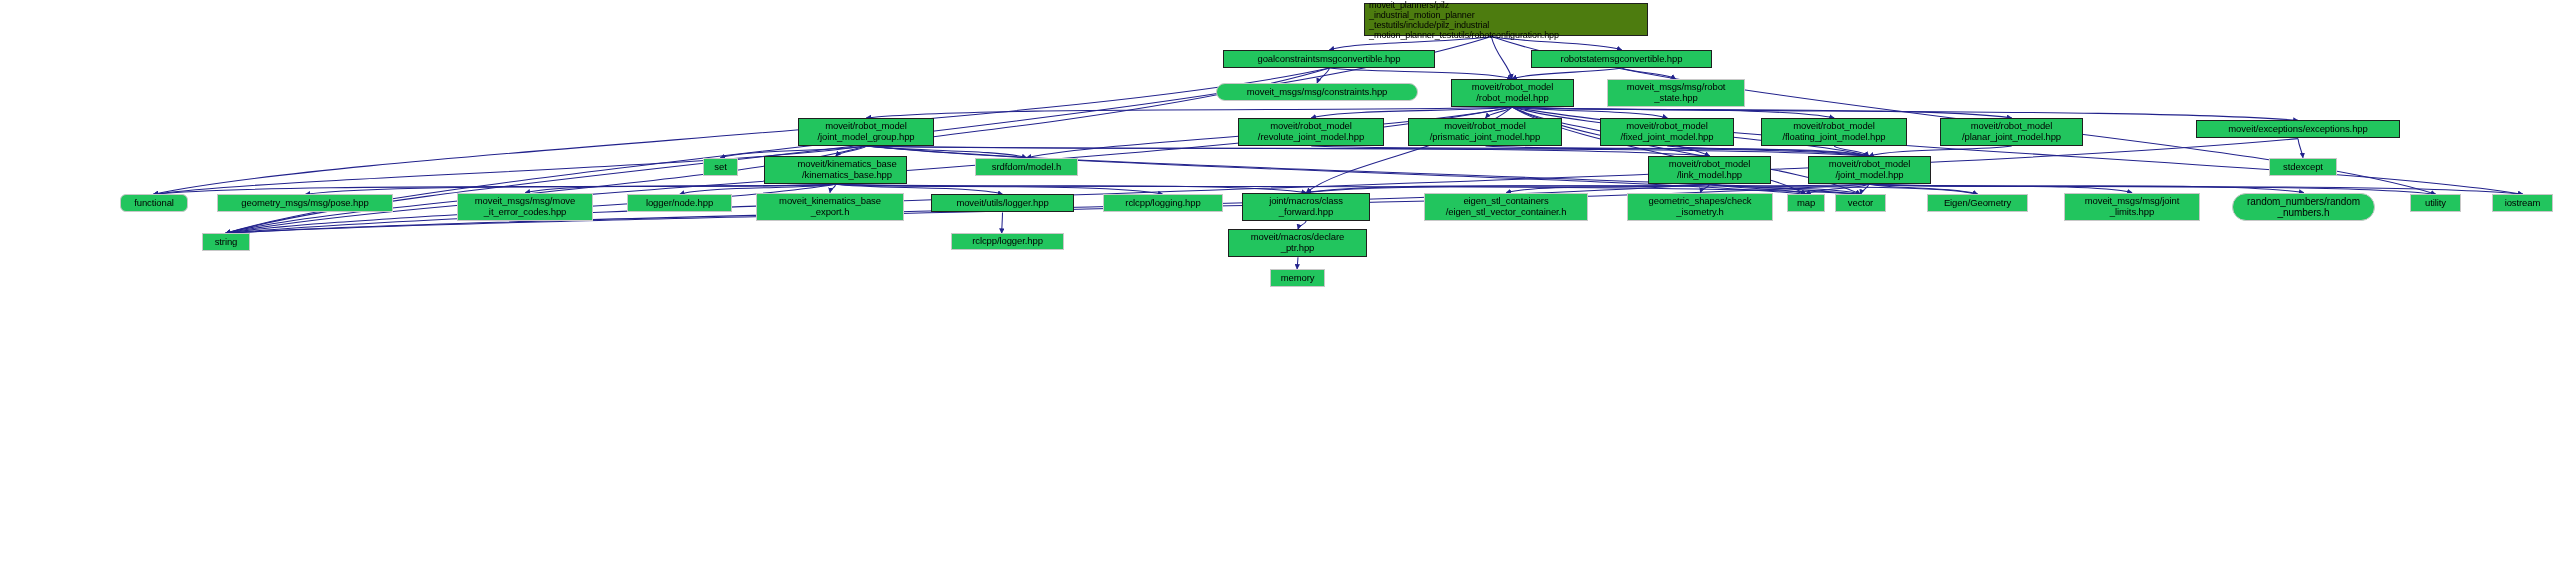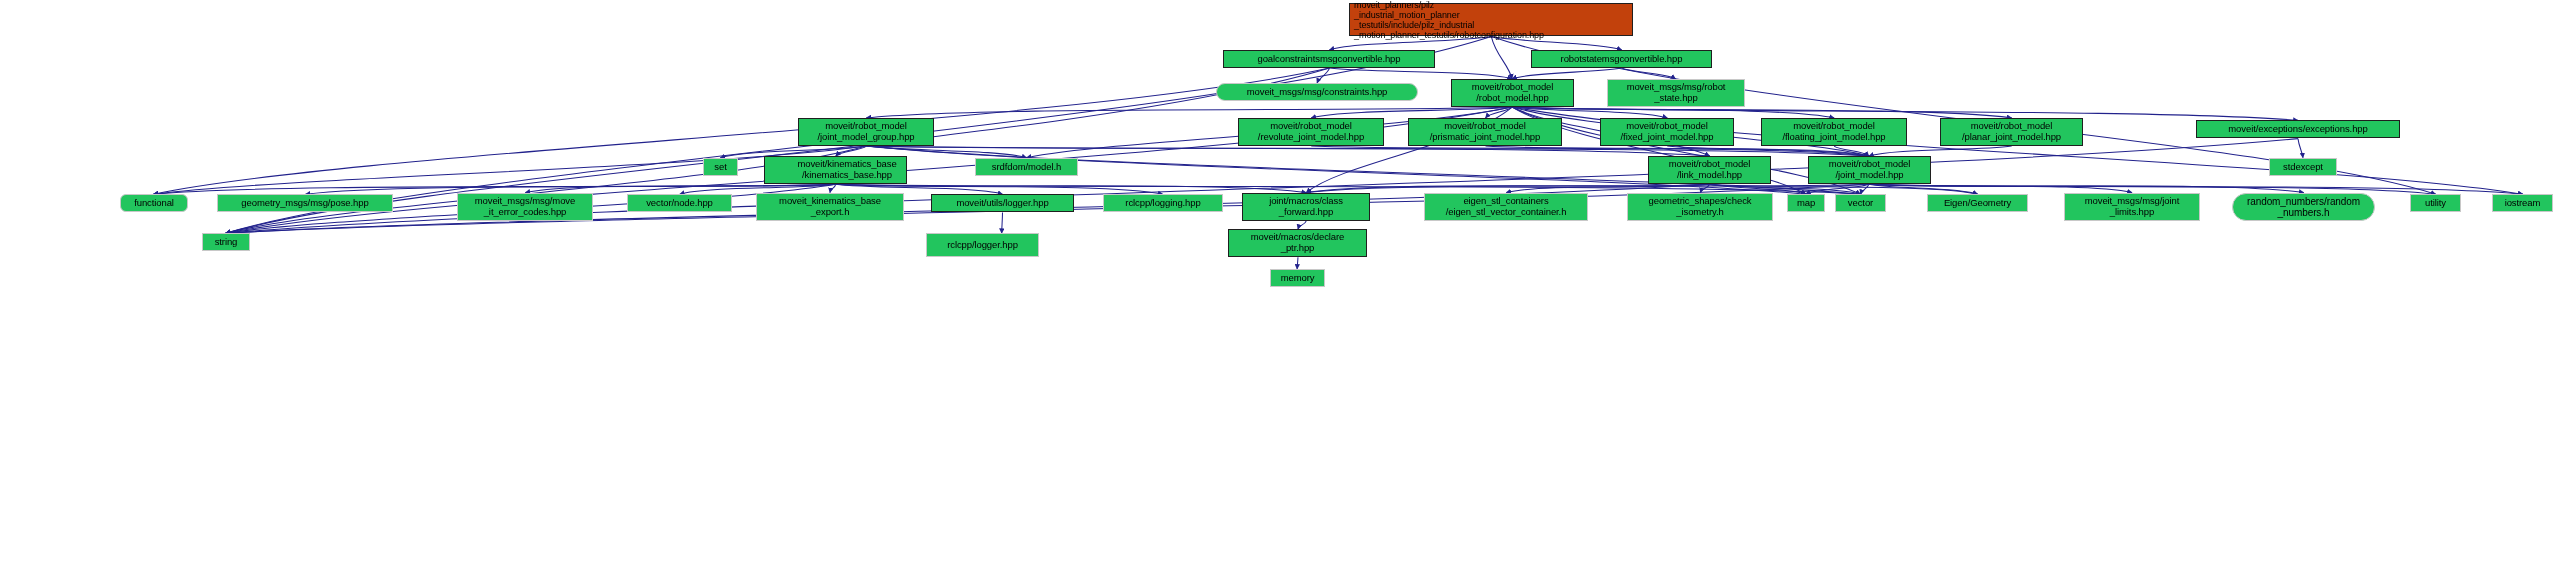--- a/index.html
+++ b/index.html
@@ -4,22 +4,22 @@
 <style>
   html,body{margin:0;padding:0;background:#ffffff;}
   #canvas{position:relative;width:2576px;height:562px;background:#ffffff;
           font-family:"Liberation Sans","DejaVu Sans",sans-serif;overflow:hidden;}
   #edges{position:absolute;left:0;top:0;width:2576px;height:562px;}
   .node{position:absolute;box-sizing:border-box;display:flex;align-items:center;
         justify-content:center;text-align:center;background:#22c55e;
         border:0.8px solid #c8c8c8;color:#000000;line-height:1.12;
         white-space:pre-line;letter-spacing:-0.1px;}
   .node.dark{border:0.8px solid #1f1f1f;}
-  .node.root{background:#c2410c;border:0.8px solid #1f1f1f;text-align:left;
-             justify-content:flex-start;padding-left:4.1px;}
+  .node.root{background:#4d7c0f;border:0.8px solid #1f1f1f;text-align:left;
+             justify-content:flex-start;padding-left:4.1px;margin-left:15px;}
 </style>
 </head>
 <body>
 
 <div id="canvas">
   <svg id="edges" viewBox="0 0 3104 677" preserveAspectRatio="none">
     <defs>
       <marker id="ah" viewBox="0 0 10 10" refX="9" refY="5" markerWidth="5.2" markerHeight="5.2" orient="auto-start-reverse">
         <path d="M 0 0 L 10 5 L 0 10 z" fill="#22228c"></path>
       </marker>
@@ -129,40 +129,40 @@
       <div class="node light" style="left: 975px; top: 158px; width: 103px; height: 18px; font-size: 9.5px;">srdfdom/model.h</div>
       <div class="node dark" style="left: 1648px; top: 156px; width: 123px; height: 28px; font-size: 9.5px;">moveit/robot_model
 /link_model.hpp</div>
       <div class="node dark" style="left: 1808px; top: 156px; width: 123px; height: 28px; font-size: 9.5px;">moveit/robot_model
 /joint_model.hpp</div>
       <div class="node light" style="left: 2269px; top: 158px; width: 68px; height: 18px; font-size: 9.5px;">stdexcept</div>
       <div class="node light" style="left: 120px; top: 194px; width: 68px; height: 18px; font-size: 9.5px; border-radius: 6px;">functional</div>
       <div class="node light" style="left: 217px; top: 194px; width: 176px; height: 18px; font-size: 9.5px;">geometry_msgs/msg/pose.hpp</div>
       <div class="node light" style="left: 457px; top: 193px; width: 136px; height: 28px; font-size: 9.5px;">moveit_msgs/msg/move
 _it_error_codes.hpp</div>
-      <div class="node light" style="left: 627px; top: 194px; width: 105px; height: 18px; font-size: 9.5px;">vector/node.hpp</div>
+      <div class="node light" style="left: 627px; top: 194px; width: 105px; height: 18px; font-size: 9.5px;">logger/node.hpp</div>
       <div class="node light" style="left: 756px; top: 193px; width: 148px; height: 28px; font-size: 9.5px;">moveit_kinematics_base
 _export.h</div>
       <div class="node dark" style="left: 931px; top: 194px; width: 143px; height: 18px; font-size: 9.5px;">moveit/utils/logger.hpp</div>
       <div class="node light" style="left: 1103px; top: 194px; width: 120px; height: 18px; font-size: 9.5px;">rclcpp/logging.hpp</div>
       <div class="node dark" style="left: 1242px; top: 193px; width: 128px; height: 28px; font-size: 9.5px;">joint/macros/class
 _forward.hpp</div>
       <div class="node light" style="left: 1424px; top: 193px; width: 164px; height: 28px; font-size: 9.5px;">eigen_stl_containers
 /eigen_stl_vector_container.h</div>
       <div class="node light" style="left: 1627px; top: 193px; width: 146px; height: 28px; font-size: 9.5px;">geometric_shapes/check
 _isometry.h</div>
       <div class="node light" style="left: 1787px; top: 194px; width: 38px; height: 18px; font-size: 9.5px;">map</div>
       <div class="node light" style="left: 1835px; top: 194px; width: 51px; height: 18px; font-size: 9.5px;">vector</div>
       <div class="node light" style="left: 1927px; top: 194px; width: 101px; height: 18px; font-size: 9.5px;">Eigen/Geometry</div>
       <div class="node light" style="left: 2064px; top: 193px; width: 136px; height: 28px; font-size: 9.5px;">moveit_msgs/msg/joint
 _limits.hpp</div>
       <div class="node light" style="left: 2232px; top: 193px; width: 143px; height: 28px; font-size: 10px; border-radius: 14px;">random_numbers/random
 _numbers.h</div>
       <div class="node light" style="left: 2410px; top: 194px; width: 51px; height: 18px; font-size: 9.5px;">utility</div>
       <div class="node light" style="left: 2492px; top: 194px; width: 61px; height: 18px; font-size: 9.5px;">iostream</div>
       <div class="node light" style="left: 202px; top: 233px; width: 48px; height: 18px; font-size: 9.5px;">string</div>
-      <div class="node light" style="left: 926px; top: 233px; width: 113px; height: 24px; font-size: 9.5px; text-align: center;">rclcpp/logger.hpp</div>
+      <div class="node light" style="left: 951px; top: 233px; width: 113px; height: 17px; font-size: 9.5px; text-align: center;">rclcpp/logger.hpp</div>
       <div class="node dark" style="left: 1228px; top: 229px; width: 139px; height: 28px; font-size: 9.5px;">moveit/macros/declare
 _ptr.hpp</div>
       <div class="node light" style="left: 1270px; top: 269px; width: 55px; height: 18px; font-size: 9.5px;">memory</div>
     </div>
 </div>
 
 
 </body></html>

